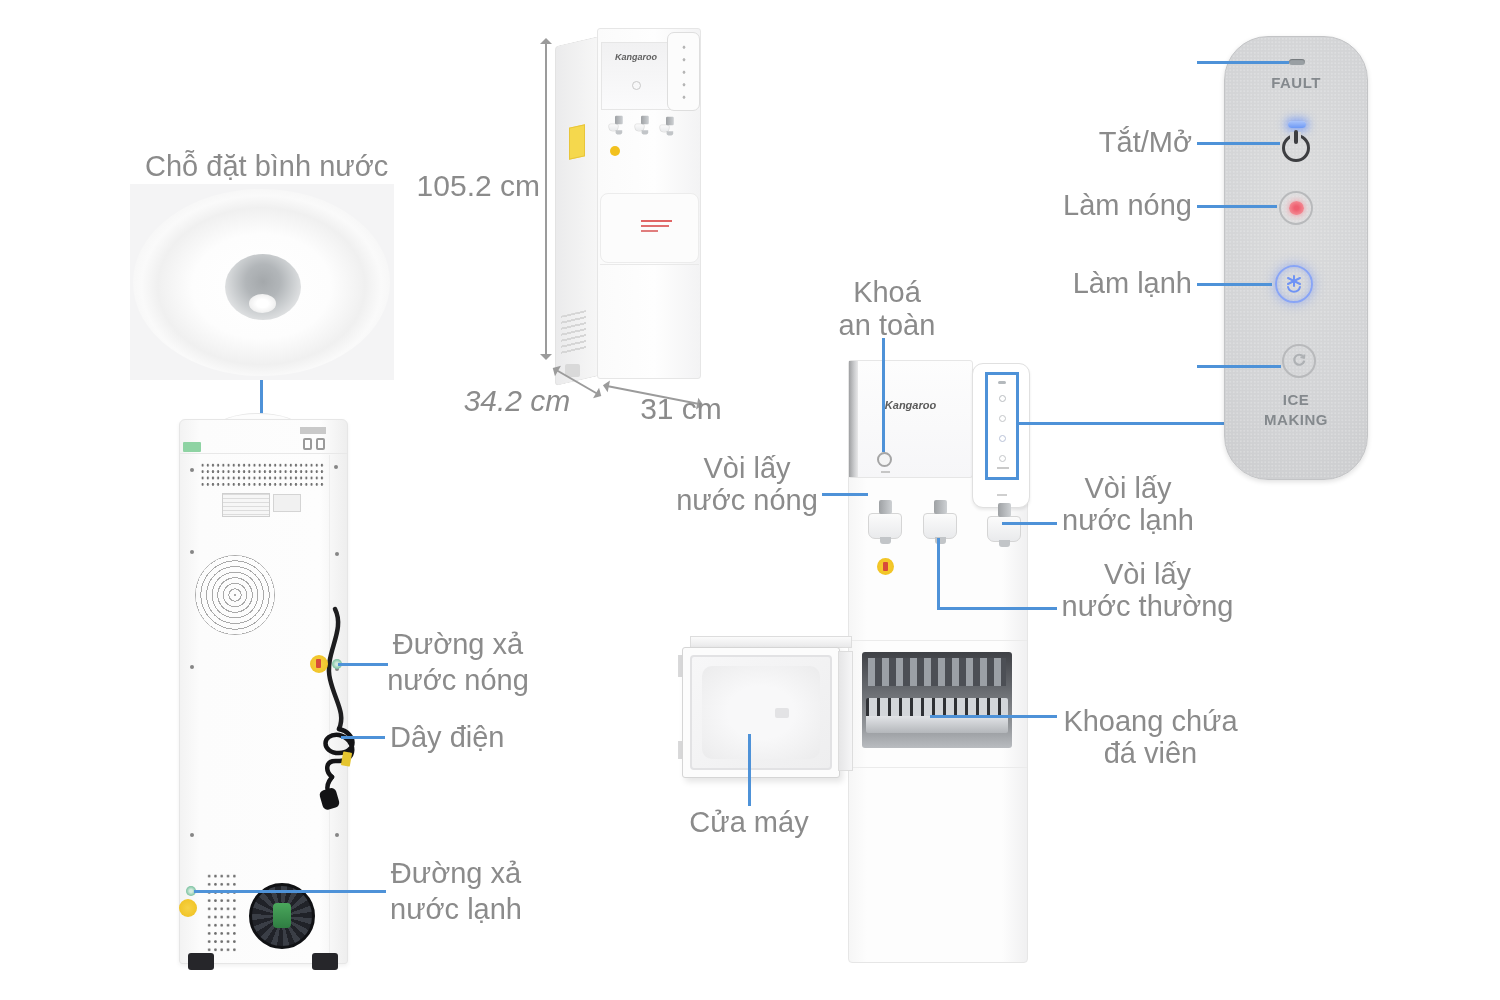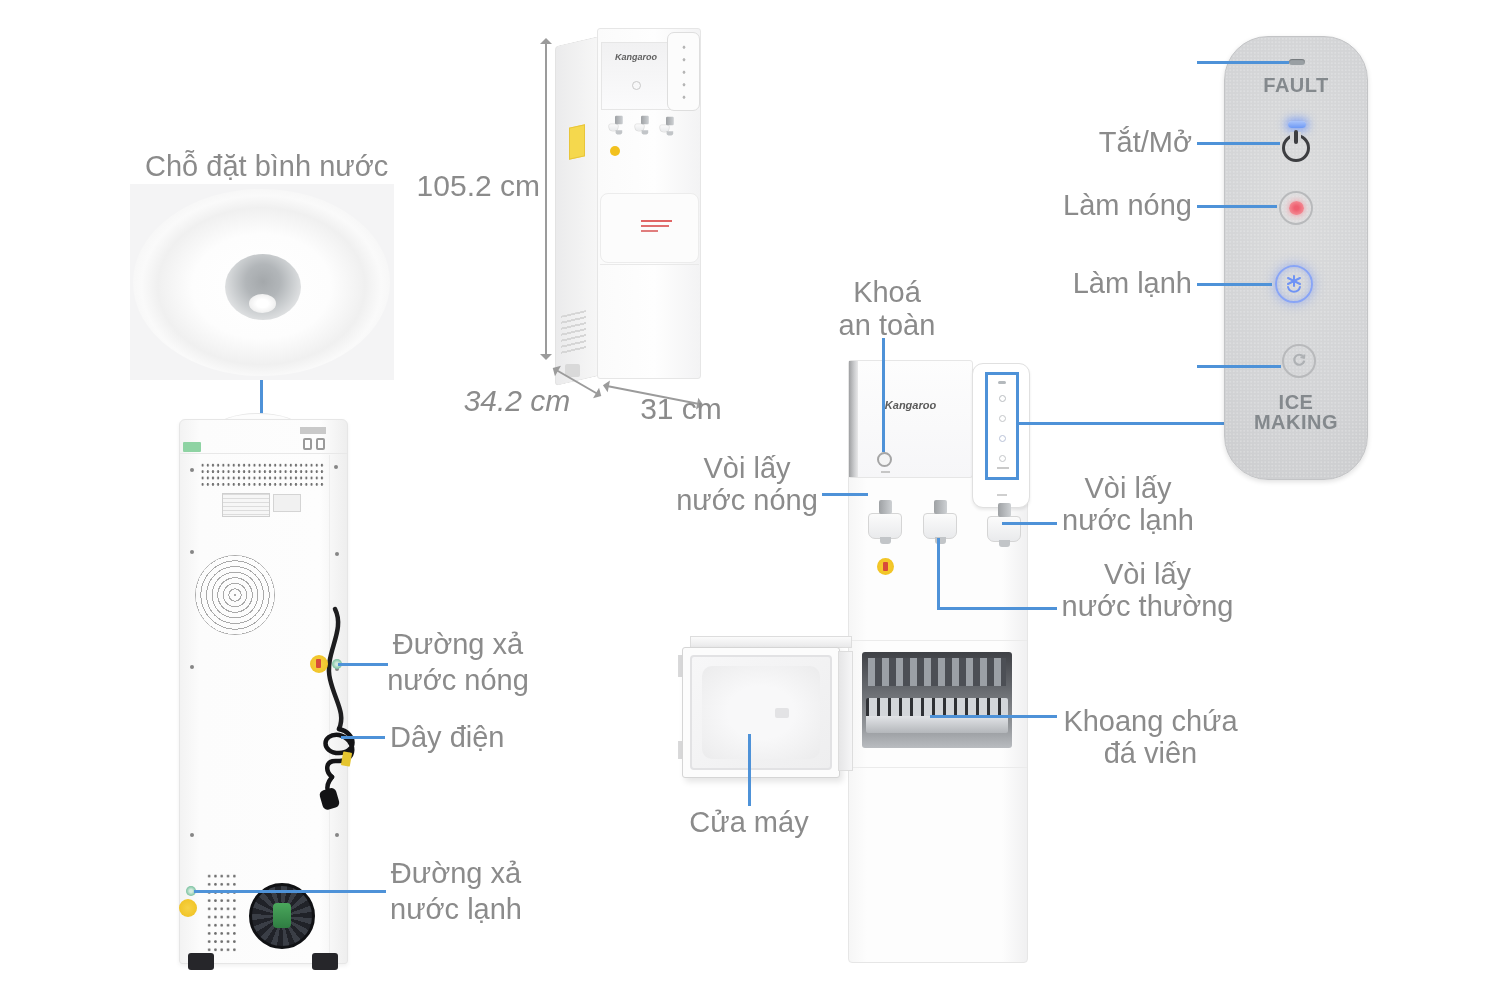--- a/index.html
+++ b/index.html
@@ -30,21 +30,21 @@
   .shell{position:absolute;background:#fcfcfc;border:1px solid #e6e6e6;box-sizing:border-box;}
   .screw{position:absolute;width:4px;height:4px;border-radius:50%;background:#868686;}
   
   .fct{position:absolute;width:34px;height:26px;box-sizing:border-box;border:1px solid #d5d5d5;border-radius:4px 4px 7px 7px;
        background:linear-gradient(180deg,#fbfbfb,#e9eaec);}
   .fct::before{content:"";position:absolute;left:10px;top:-14px;width:13px;height:14px;
        background:linear-gradient(90deg,#9ea1a4,#cdd0d3);border-radius:2px;}
   .fct::after{content:"";position:absolute;left:11px;bottom:-6px;width:11px;height:7px;background:#c2c5c8;border-radius:0 0 3px 3px;}
   
   .ring{position:absolute;border-radius:50%;box-sizing:border-box;}
-  .ptxt{position:absolute;width:100%;text-align:center;font-weight:bold;color:#84898d;font-size:20px;letter-spacing:.5px;}
+  .ptxt{position:absolute;width:100%;text-align:center;font-weight:bold;color:#84898d;font-size:15px;letter-spacing:.5px;}
 </style>
 </head>
 <body>
 
 <div class="canvas">
 
   <div class="lbl" style="left:145px;top:150px;width:242px;">
     <div>Chỗ đặt bình nước</div>
   </div>
   <div class="abs" style="left:130px;top:184px;width:264px;height:196px;background:#f4f4f5;overflow:hidden;">

